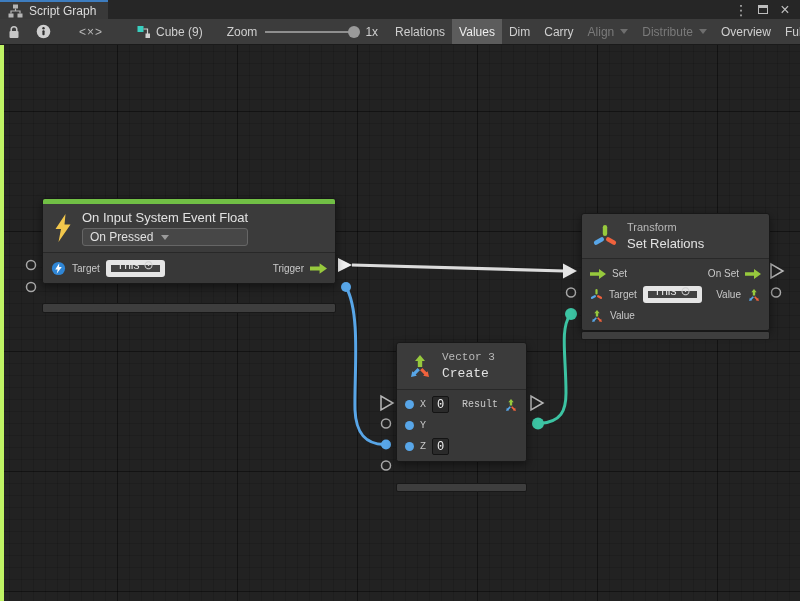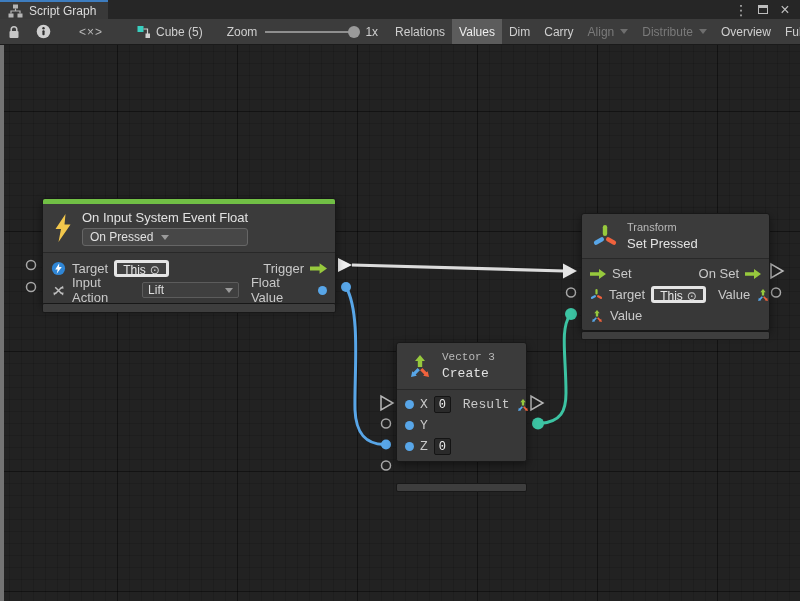--- a/index.html
+++ b/index.html
@@ -1,18 +1,18 @@
 <!DOCTYPE html>
 <html><head>
 <meta charset="utf-8">
 <style>
   * { margin:0; padding:0; box-sizing:border-box; }
   html,body { width:800px; height:601px; background:#222; overflow:hidden;
     font-family:"Liberation Sans", sans-serif; -webkit-font-smoothing:antialiased; }
-  .window { position:relative; width:800px; height:601px; background:#737373; }
+  .window { position:relative; width:800px; height:601px; background:#bef264; }
 
   
   .titlebar { position:absolute; left:0; top:0; width:800px; height:19px;
     background:#262626; display:flex; align-items:stretch; }
   .tab { display:flex; align-items:center; gap:6px; padding:0 12px 0 8px;
     background:#393939; border-top:2px solid #3e7dbf; color:#dcdcdc; font-size:12px; }
   .win-controls { margin-left:auto; display:flex; align-items:center; gap:4px; padding-right:6px; color:#bdbdbd; }
   .win-btn { width:18px; height:17px; display:flex; align-items:center; justify-content:center;
     font-size:14px; color:#bdbdbd; cursor:default; }
   .maxbox { width:10px; height:9px; border:1.5px solid #bdbdbd; border-top-width:3px; }
@@ -51,25 +51,25 @@
   .node { position:absolute; background:#3b3b3b; border:1px solid #181818; border-radius:3px;
     box-shadow:0 3px 8px rgba(0,0,0,0.45); }
   .accent-bar { height:5px; background:#71bf45; border-radius:2px 2px 0 0; }
   .node-header { display:flex; align-items:center; gap:9px; padding:6px 10px; }
   .hgroup { display:flex; flex-direction:column; gap:3px; }
   .node-title { color:#e2e2e2; font-size:13px; }
   .node-cat { color:#b9b9b9; font-size:11px; }
   .node-body { border-top:1px solid #282828; background:#383838; padding:4px 8px;
     border-radius:0 0 3px 3px; }
   .prow { display:flex; align-items:center; gap:6px; }
-  .plabel { color:#c9c9c9; font-size:13px; }
+  .plabel { color:#c9c9c9; font-size:10px; }
   .spacer { flex:1; }
   .pdot { width:9px; height:9px; border-radius:50%; background:#58a6e8; flex:none; }
-  .chip { display:inline-flex; align-items:flex-start; gap:4px; background:#424242;
-    border:3px solid #e5e5e5; border-radius:3px; padding:0 6px; height:17px;
+  .chip { display:inline-flex; align-items:flex-end; gap:4px; background:#424242;
+    border:5px solid #e5e5e5; border-radius:3px; padding:0 6px; height:17px;
     color:#e6e6e6; font-size:12px; }
   .picker-glyph { font-size:12px; color:#cfcfcf; }
   .valbox { min-width:17px; height:17px; background:#2a2a2a; border:1px solid #141414;
     border-radius:2px; color:#efefef; font-size:12px; display:flex; align-items:center;
     justify-content:center; padding:0 4px; }
   .dropbtn { display:inline-flex; align-items:center; gap:6px; background:#474747;
     border:1px solid #666; border-radius:3px; padding:0 7px; height:18px;
     color:#e0e0e0; font-size:12px; }
   .selectbox { display:inline-flex; align-items:center; background:#3f3f3f;
     border:1px solid #5c5c5c; border-radius:2px; padding:0 5px; height:16px;
@@ -129,21 +129,21 @@
     </div>
     <div class="tsep"></div>
     <div class="tbtn" style="padding:0 14px;">
       <span>
         <svg width="15" height="14" viewBox="0 0 15 14">
           <rect x="0.5" y="1" width="6" height="6" fill="#38cfc0"></rect>
           <path d="M6.5 4 H10.5 V9" stroke="#cfcfcf" stroke-width="1.2" fill="none"></path>
           <rect x="8.5" y="8.5" width="4.5" height="4.5" fill="#cfcfcf"></rect>
         </svg>
       </span>
-      <span>Cube (5)</span>
+      <span>Cube (9)</span>
     </div>
     <div class="zoom-group">
       <span>Zoom</span>
       <span class="zoom-track">
         <span class="zoom-knob"></span>
       </span>
       <span>1x</span>
     </div>
     <div class="tsep"></div>
     <div class="tbtn">Relations</div>
@@ -226,38 +226,20 @@
             <span class="picker-glyph">⊙</span>
           </span>
           <span class="spacer"></span>
           <span class="plabel">Trigger</span>
           <span>
             <svg width="17" height="11" viewBox="0 0 16 10">
                 <path d="M0 3.2 H9 V0 L16 5 L9 10 V6.8 H0 Z" fill="#97c93d"></path>
               </svg>
           </span>
         </div>
-        <div class="prow" style="height:22px;">
-          <span>
-            <svg width="15" height="15" viewBox="0 0 16 16">
-              <path d="M4.5 11.5 L11.5 4.5 M11.5 11.5 L4.5 4.5" stroke="#c0c0c0" stroke-width="1.6" fill="none"></path>
-              <polygon points="12.8,2.8 13.4,6 9.8,5.6" fill="#c0c0c0"></polygon>
-              <polygon points="3.2,13.2 2.6,10 6.2,10.4" fill="#c0c0c0"></polygon>
-              <polygon points="12.8,13.2 9.8,10.4 13.4,10" fill="#c0c0c0"></polygon>
-            </svg>
-          </span>
-          <span class="plabel">Input Action</span>
-          <span class="selectbox">
-            <span>Lift</span>
-            <span class="caret-down"></span>
-          </span>
-          <span class="spacer"></span>
-          <span class="plabel">Float Value</span>
-          <span class="pdot"></span>
-        </div>
       </div>
     </div>
     <div class="node-footer" style="left:38px; top:258px; width:294px; height:10px;"></div>
 
     <div class="node" style="left:392px; top:297px; width:131px;font-family:Liberation Mono, monospace;">
       <div class="node-header" style="min-height:46px; padding:7px 10px;">
         <span>
           <svg width="26" height="26" viewBox="0 0 26 26">
             <path d="M13 2 L18 8 H15.2 V14 H10.8 V8 H8 Z" fill="#97c93d"></path>
             <path d="M4 24 L9.8 22.72 L8.67 21.59 L12.91 17.35 L10.65 15.09 L6.41 19.33 L5.28 18.2 Z" fill="#58a6e8"></path>
@@ -301,21 +283,21 @@
       <div class="node-header" style="min-height:44px;">
         <span>
           <svg width="26" height="26" viewBox="0 0 26 26">
             <rect x="10.8" y="2" width="4.4" height="11" rx="2.2" fill="#97c93d"></rect>
             <rect x="10.8" y="2" width="4.4" height="11" rx="2.2" fill="#f0623d" transform="rotate(120 13 14.5)"></rect>
             <rect x="10.8" y="2" width="4.4" height="11" rx="2.2" fill="#58a6e8" transform="rotate(240 13 14.5)"></rect>
           </svg>
         </span>
         <div class="hgroup">
           <span class="node-cat">Transform</span>
-          <span class="node-title">Set Pressed</span>
+          <span class="node-title">Set Relations</span>
         </div>
       </div>
       <div class="node-body">
         <div class="prow" style="height:21px;">
           <span>
             <svg width="16" height="10" viewBox="0 0 16 10">
                 <path d="M0 3.2 H9 V0 L16 5 L9 10 V6.8 H0 Z" fill="#97c93d"></path>
               </svg>
           </span>
           <span class="plabel">Set</span>

